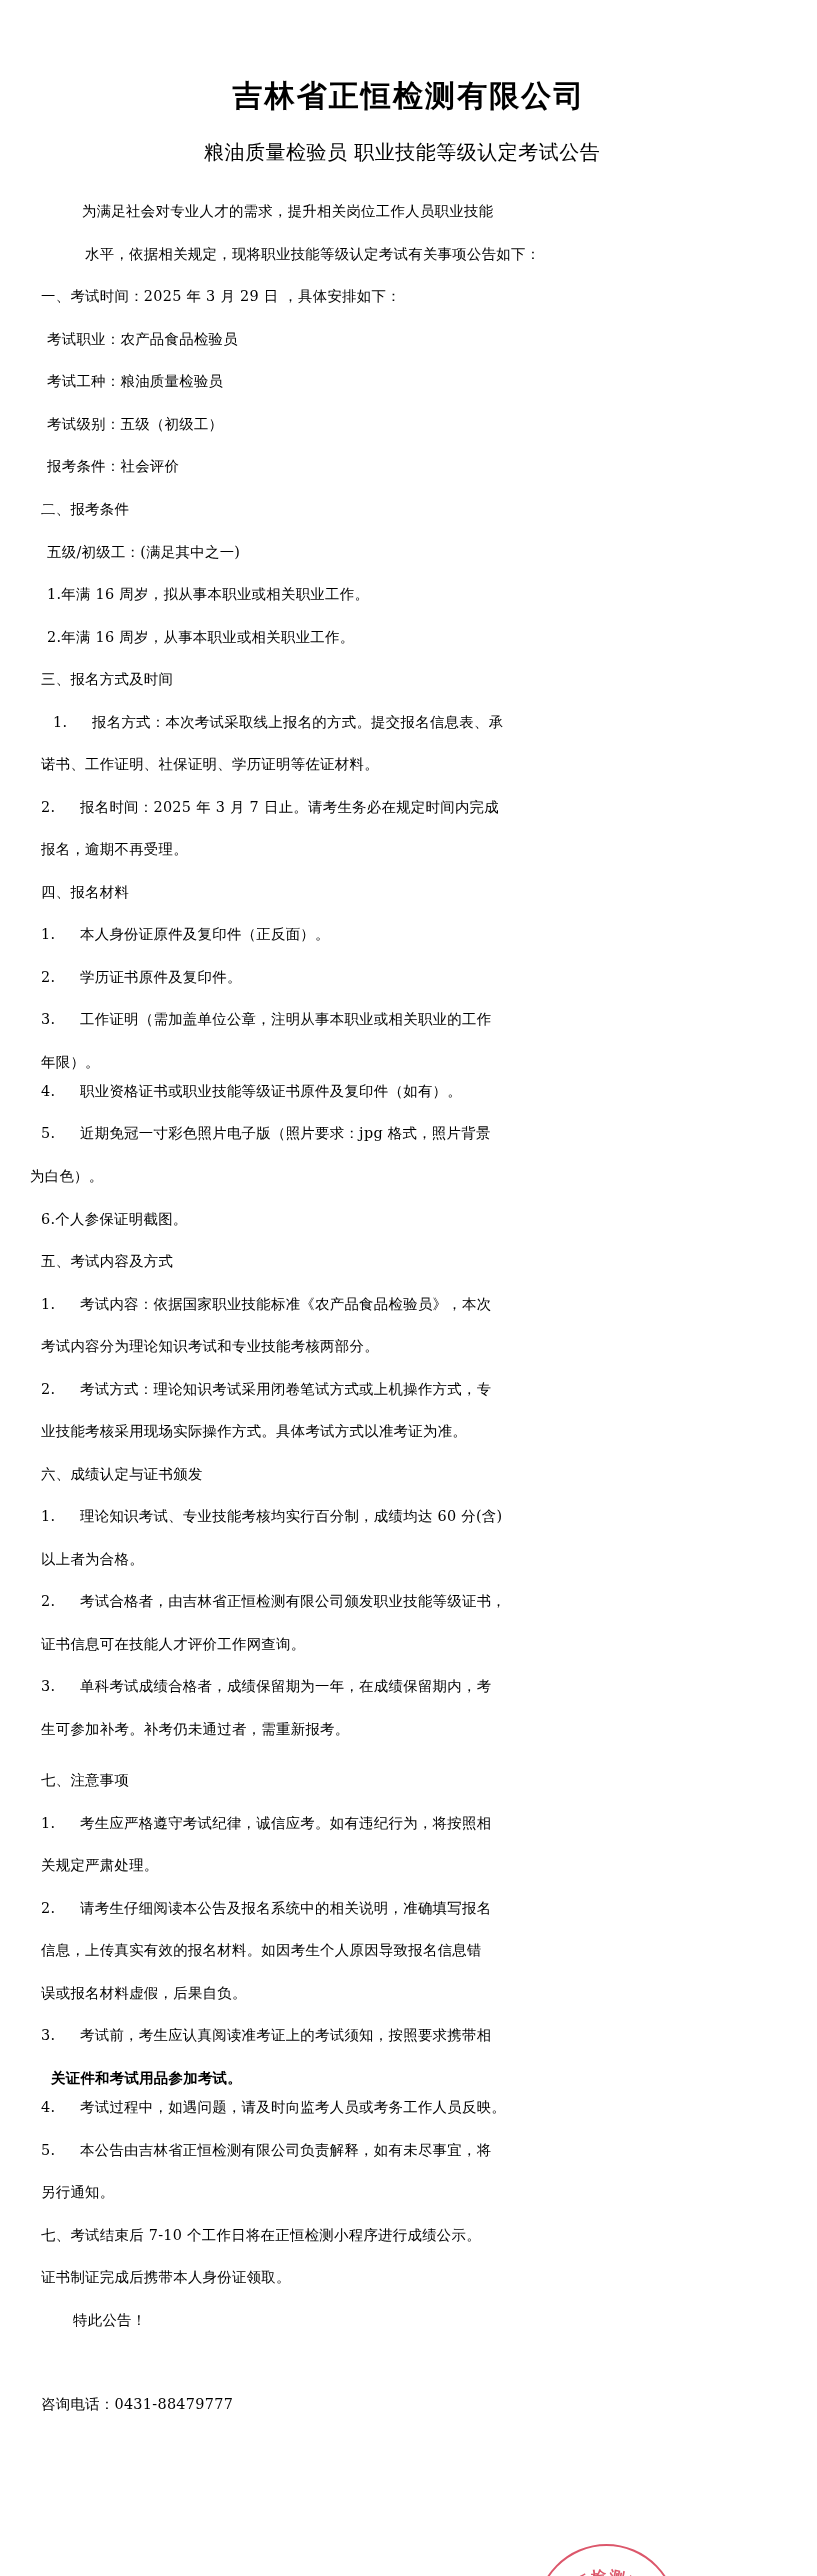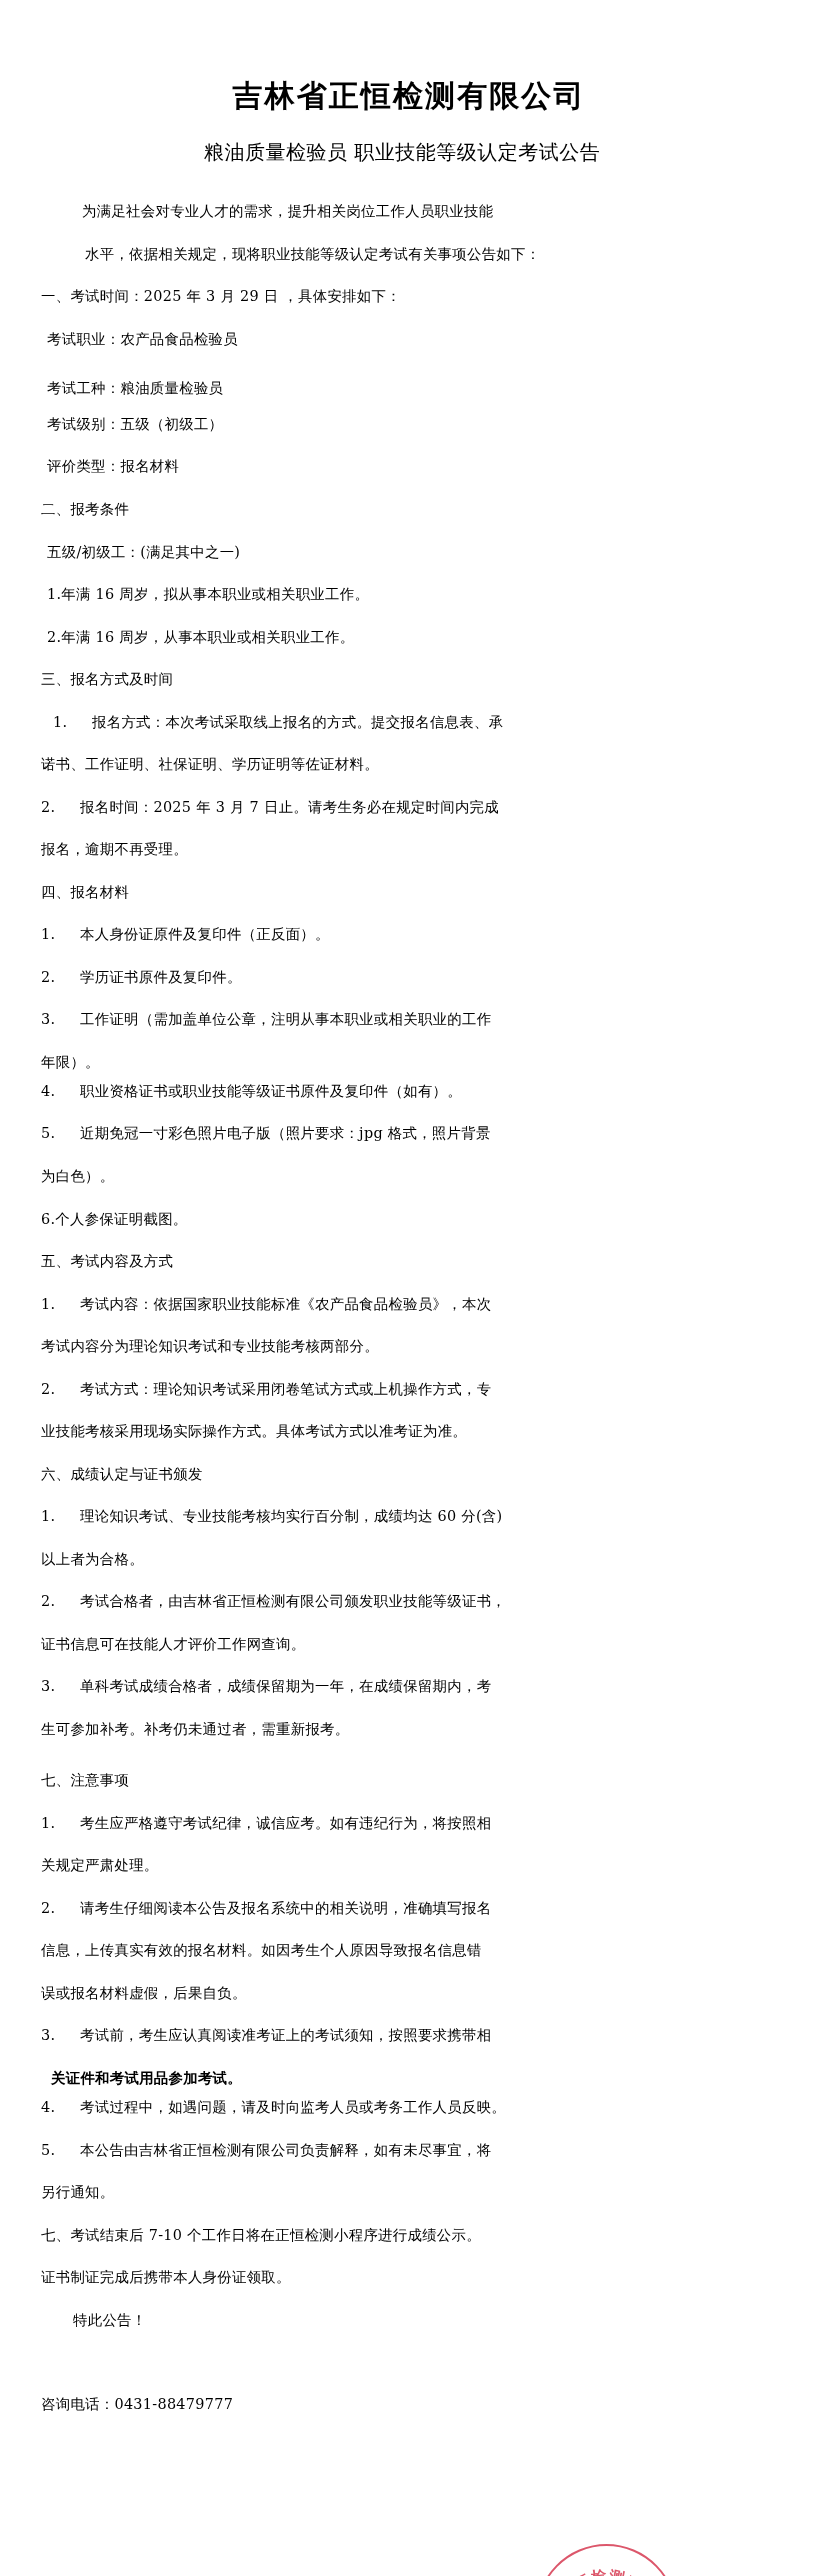--- a/index.html
+++ b/index.html
@@ -47,43 +47,43 @@
 <body>
 
 <div class="abs title">吉林省正恒检测有限公司</div>
 <div class="abs subtitle">粮油质量检验员  职业技能等级认定考试公告</div>
 
 <div class="line" style="left:82px; top:202px;">为满足社会对专业人才的需求，提升相关岗位工作人员职业技能</div>
 <div class="line" style="left:41px; top:245px;margin-left:44px;">水平，依据相关规定，现将职业技能等级认定考试有关事项公告如下：</div>
 
 <div class="line" style="left:41px; top:287px;">一、考试时间：2025 年 3 月 29 日  ，具体安排如下：</div>
 <div class="line" style="left:47px; top:330px;">考试职业：农产品食品检验员</div>
-<div class="line" style="left:47px; top:372px;margin-top:7px;">考试工种：粮油质量检验员</div>
+<div class="line" style="left:47px; top:372px;">考试工种：粮油质量检验员</div>
 <div class="line" style="left:47px; top:415px;">考试级别：五级（初级工）</div>
-<div class="line" style="left:47px; top:457px;">评价类型：报名材料</div>
+<div class="line" style="left:47px; top:457px;">报考条件：社会评价</div>
 
 <div class="line" style="left:41px; top:500px;">二、报考条件</div>
 <div class="line" style="left:47px; top:543px;">五级/初级工：(满足其中之一)</div>
 <div class="line" style="left:47px; top:585px;">1.年满  16 周岁，拟从事本职业或相关职业工作。</div>
 <div class="line" style="left:47px; top:628px;">2.年满 16 周岁，从事本职业或相关职业工作。</div>
 
 <div class="line" style="left:41px; top:670px;">三、报名方式及时间</div>
 <div class="line" style="left:53px; top:713px;"><span class="num">1.</span><span>报名方式：本次考试采取线上报名的方式。提交报名信息表、承</span></div>
 <div class="line" style="left:41px; top:755px;">诺书、工作证明、社保证明、学历证明等佐证材料。</div>
 <div class="line" style="left:41px; top:798px;"><span class="num">2.</span><span>报名时间：2025 年 3 月 7 日止。请考生务必在规定时间内完成</span></div>
 <div class="line" style="left:41px; top:840px;">报名，逾期不再受理。</div>
 
 <div class="line" style="left:41px; top:883px;">四、报名材料</div>
 <div class="line" style="left:41px; top:925px;"><span class="num">1.</span><span>本人身份证原件及复印件（正反面）。</span></div>
 <div class="line" style="left:41px; top:968px;"><span class="num">2.</span><span>学历证书原件及复印件。</span></div>
 <div class="line" style="left:41px; top:1010px;"><span class="num">3.</span><span>工作证明（需加盖单位公章，注明从事本职业或相关职业的工作</span></div>
 <div class="line" style="left:41px; top:1053px;">年限）。</div>
 <div class="line" style="left:41px; top:1082px;"><span class="num">4.</span><span>职业资格证书或职业技能等级证书原件及复印件（如有）。</span></div>
 <div class="line" style="left:41px; top:1124px;"><span class="num">5.</span><span>近期免冠一寸彩色照片电子版（照片要求：jpg 格式，照片背景</span></div>
-<div class="line" style="left:41px; top:1167px;">为白色）。</div>
+<div class="line" style="left:30px; top:1167px;">为白色）。</div>
 <div class="line" style="left:41px; top:1210px;">6.个人参保证明截图。</div>
 
 <div class="line" style="left:41px; top:1252px;">五、考试内容及方式</div>
 <div class="line" style="left:41px; top:1295px;"><span class="num">1.</span><span>考试内容：依据国家职业技能标准《农产品食品检验员》，本次</span></div>
 <div class="line" style="left:41px; top:1337px;">考试内容分为理论知识考试和专业技能考核两部分。</div>
 <div class="line" style="left:41px; top:1380px;"><span class="num">2.</span><span>考试方式：理论知识考试采用闭卷笔试方式或上机操作方式，专</span></div>
 <div class="line" style="left:41px; top:1422px;">业技能考核采用现场实际操作方式。具体考试方式以准考证为准。</div>
 
 <div class="line" style="left:41px; top:1465px;">六、成绩认定与证书颁发</div>
 <div class="line" style="left:41px; top:1507px;"><span class="num">1.</span><span>理论知识考试、专业技能考核均实行百分制，成绩均达 60 分(含)</span></div>

